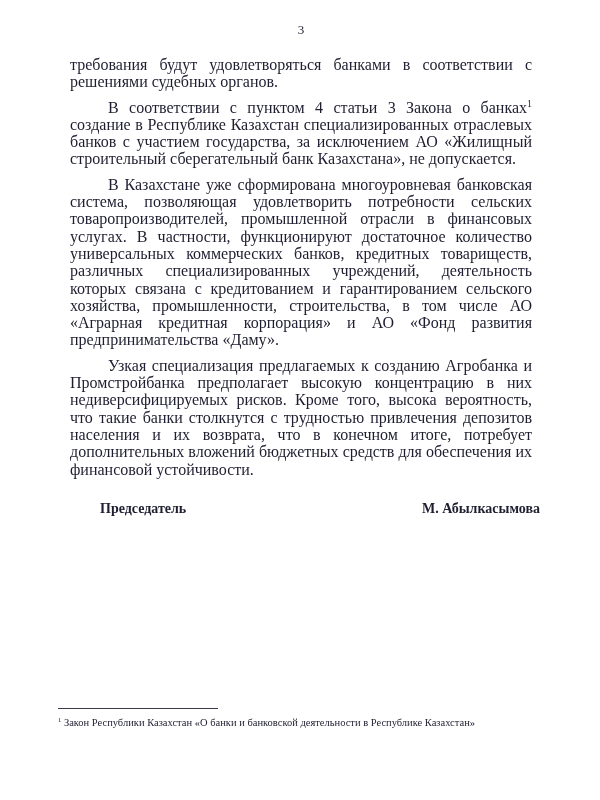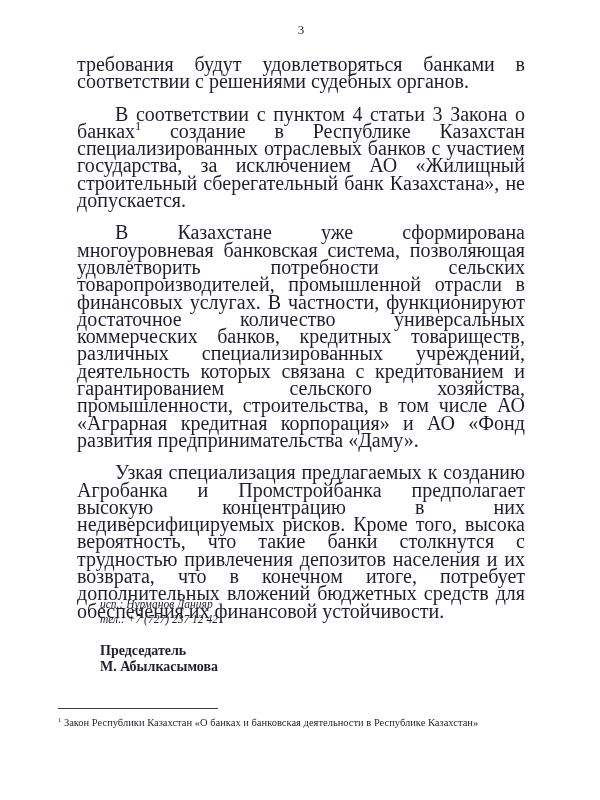--- a/index.html
+++ b/index.html
@@ -18,40 +18,39 @@
     top: 22px;
     width: 478px;
   }
   .page-number {
     text-align: center;
     font-size: 13px;
     line-height: 16px;
     margin-bottom: 18px;
   }
   .para {
-    font-size: 20px;
+    font-size: 16px;
     line-height: 17.3px;
     text-align: justify;
     text-indent: 38px;
-    margin: 15px;
+    margin: 8px;
   }
   .para.no-indent { text-indent: 0; }
   .heading {
     font-weight: bold;
     margin-top: 17px;
   }
   .signature {
     display: flex;
     justify-content: space-between;
     align-items: baseline;
     font-size: 14px;
     font-weight: bold;
     margin-top: 23px;
     padding-left: 38px;
-    flex-direction: column;
   }
   .executor {
     position: absolute;
     left: 100px;
     top: 597px;
     font-style: italic;
     font-size: 11.5px;
     line-height: 15px;
   }
   .footnote-area {
@@ -93,22 +92,18 @@
 
     <p class="para">Узкая специализация предлагаемых к созданию Агробанка и Промстройбанка предполагает высокую концентрацию в них недиверсифицируемых рисков. Кроме того, высока вероятность, что такие банки столкнутся с трудностью привлечения депозитов населения и их возврата, что в конечном итоге, потребует дополнительных вложений бюджетных средств для обеспечения их финансовой устойчивости.</p>
 
     <div class="signature">
       <span>Председатель</span>
       <span>М. Абылкасымова</span>
     </div>
 
   </div>
 
-  <div class="executor">
-    <div>исп.: Нурманов Данияр</div>
-    <div>тел.: +7 (727) 237 12 42</div>
-  </div>
 
   <div class="footnote-area">
     <div class="fn-rule"></div>
-    <div class="footnote-text"><sup class="fn-ref">1</sup> <span>Закон Республики Казахстан «О банках и банковская деятельности в Республике Казахстан»</span></div>
+    <div class="footnote-text"><sup class="fn-ref">1</sup> <span>Закон Республики Казахстан «О банки и банковской деятельности в Республике Казахстан»</span></div>
   </div>
 </div>
 
 </body></html>

